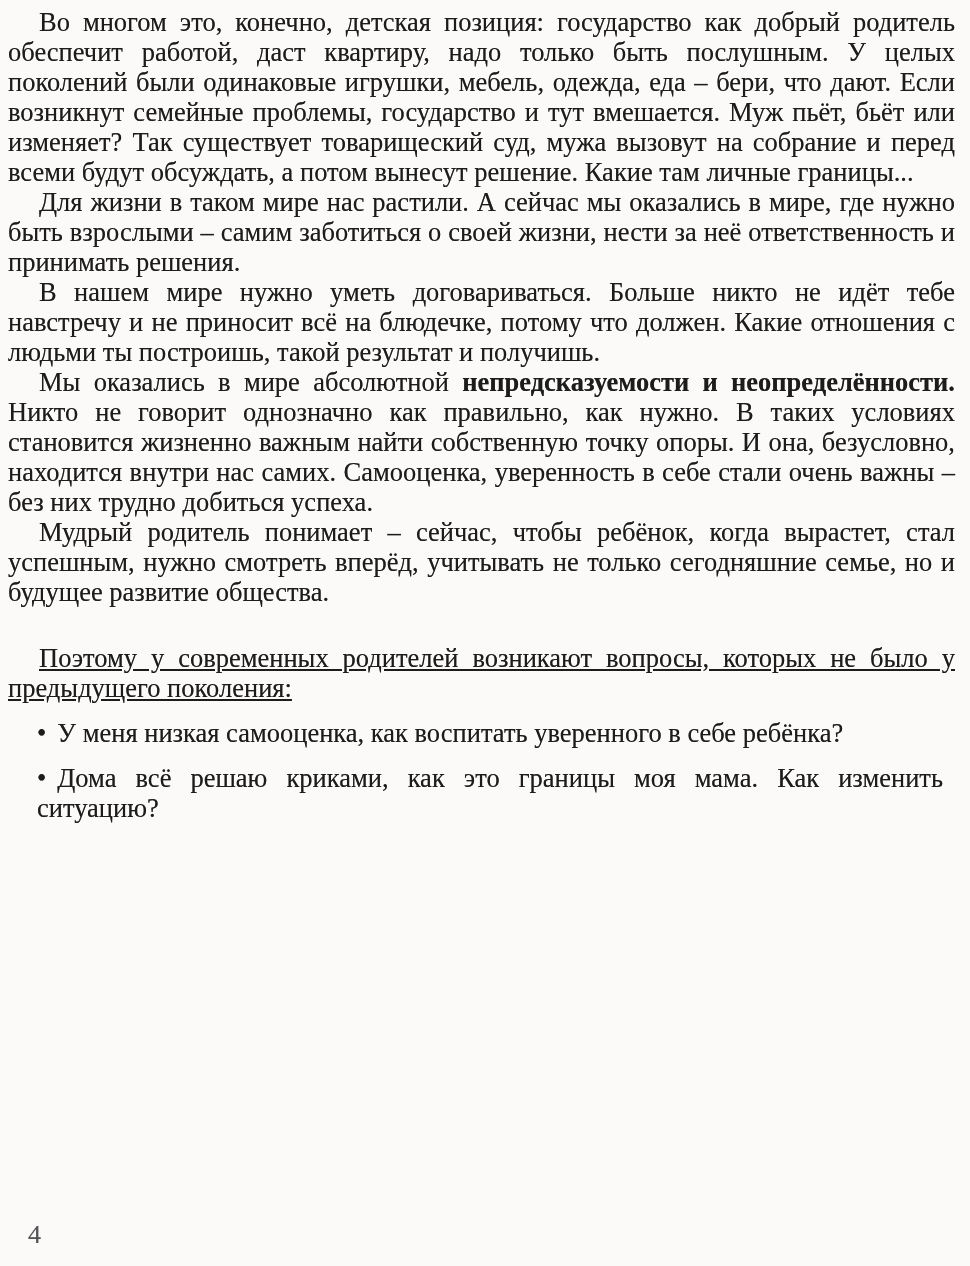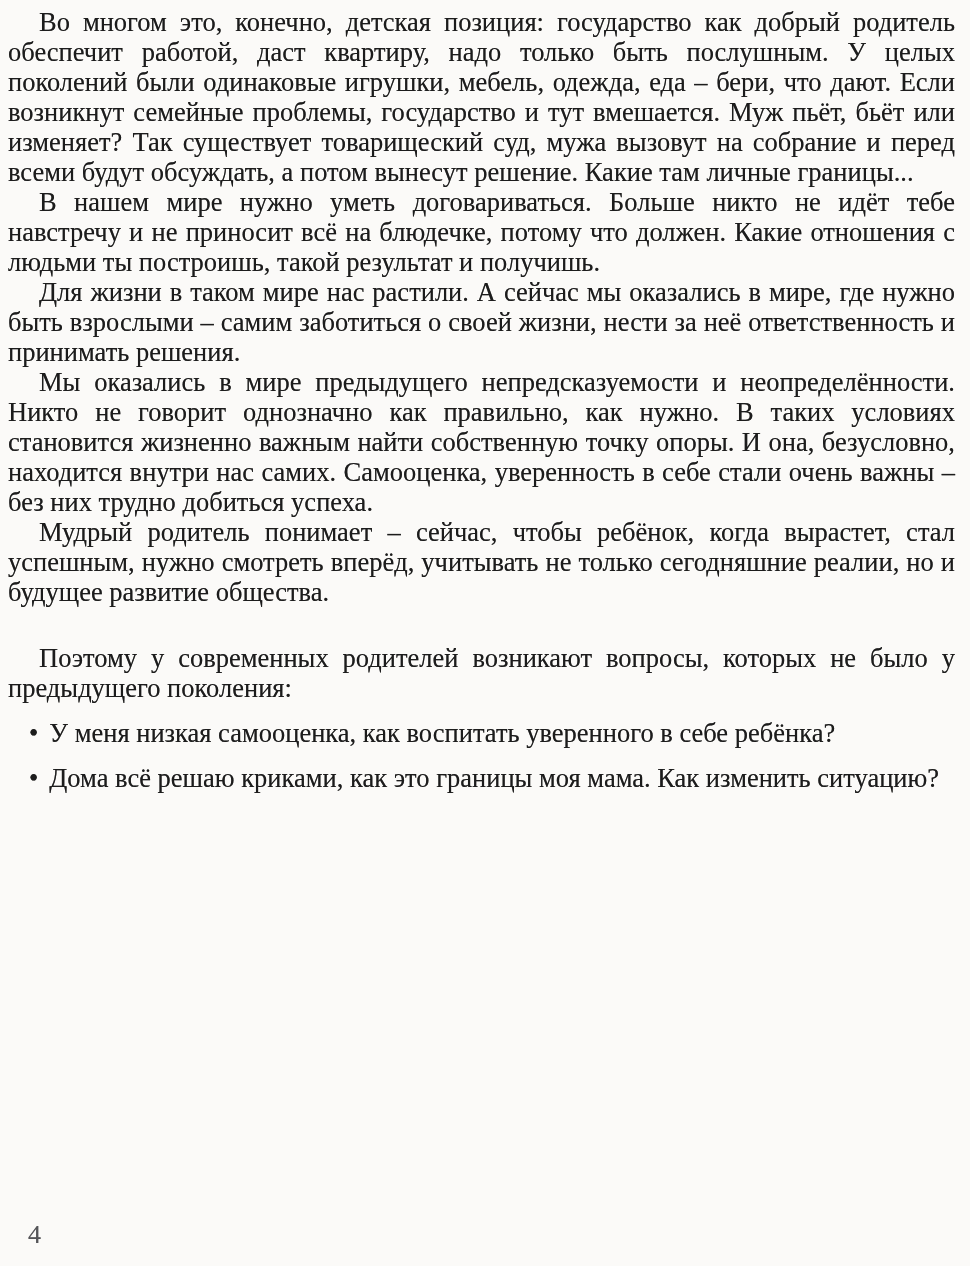--- a/index.html
+++ b/index.html
@@ -25,27 +25,28 @@
   .body-text p {
     margin: 0;
     font-size: 26.5px;
     line-height: 30px;
     text-align: justify;
     text-indent: 31px;
     color: #1c1c1c;
     text-shadow: 0 0 0.4px rgba(20,20,20,0.55);
   }
   .body-text p b {
-    font-weight: normal;
+    font-weight: bold;
   }
   .questions-intro {
     margin-top: 36px !important;
+    text-decoration: underline;
   }
   .bullet-list {
-    margin: 4px;
+    margin: 12px;
     padding: 0;
   }
   .bullet-item {
     margin: 15px 0 0 17px !important;
     text-indent: 0 !important;
   }
   .bullet-item .bullet {
     display: inline-block;
     margin-right: 11px;
     text-indent: 0;
@@ -60,26 +61,26 @@
     text-shadow: 0 0 0.3px rgba(80,80,85,0.5);
   }
 </style>
 </head>
 <body>
 
 <div class="page">
   <div class="body-text">
 
     <p>Во многом это, конечно, детская позиция: государство как добрый родитель обеспечит работой, даст квартиру, надо только быть послушным. У целых поколений были одинаковые игрушки, мебель, одежда, еда – бери, что дают. Если возникнут семейные проблемы, государство и тут вмешается. Муж пьёт, бьёт или изменяет? Так существует товарищеский суд, мужа вызовут на собрание и перед всеми будут обсуждать, а потом вынесут решение. Какие там личные границы...</p>
+    <p>Для жизни в таком мире нас растили. А сейчас мы оказались в мире, где нужно быть взрослыми – самим заботиться о своей жизни, нести за неё ответственность и принимать решения.</p>
     <p>В нашем мире нужно уметь договариваться. Больше никто не идёт тебе навстречу и не приносит всё на блюдечке, потому что должен. Какие отношения с людьми ты построишь, такой результат и получишь.</p>
-    <p>Для жизни в таком мире нас растили. А сейчас мы оказались в мире, где нужно быть взрослыми – самим заботиться о своей жизни, нести за неё ответственность и принимать решения.</p>
 
-    <p><span>Мы оказались в мире предыдущего </span><b>непредсказуемости и неопределённости.</b><span> Никто не говорит однозначно как правильно, как нужно. В таких условиях становится жизненно важным найти собственную точку опоры. И она, безусловно, находится внутри нас самих. Самооценка, уверенность в себе стали очень важны – без них трудно добиться успеха.</span></p>
+    <p><span>Мы оказались в мире абсолютной </span><b>непредсказуемости и неопределённости.</b><span> Никто не говорит однозначно как правильно, как нужно. В таких условиях становится жизненно важным найти собственную точку опоры. И она, безусловно, находится внутри нас самих. Самооценка, уверенность в себе стали очень важны – без них трудно добиться успеха.</span></p>
 
-    <p>Мудрый родитель понимает – сейчас, чтобы ребёнок, когда вырастет, стал успешным, нужно смотреть вперёд, учитывать не только сегодняшние реалии, но и будущее развитие общества.</p>
+    <p>Мудрый родитель понимает – сейчас, чтобы ребёнок, когда вырастет, стал успешным, нужно смотреть вперёд, учитывать не только сегодняшние семье, но и будущее развитие общества.</p>
 
     <p class="questions-intro">Поэтому у современных родителей возникают вопросы, которых не было у предыдущего поколения:</p>
 
     <div class="bullet-list">
       <p class="bullet-item"><span class="bullet">•</span><span>У меня низкая самооценка, как воспитать уверенного в себе ребёнка?</span></p>
       <p class="bullet-item"><span class="bullet">•</span><span>Дома всё решаю криками, как это границы моя мама. Как изменить ситуацию?</span></p>
     </div>
   </div>
 
   <div class="page-number">4</div>

